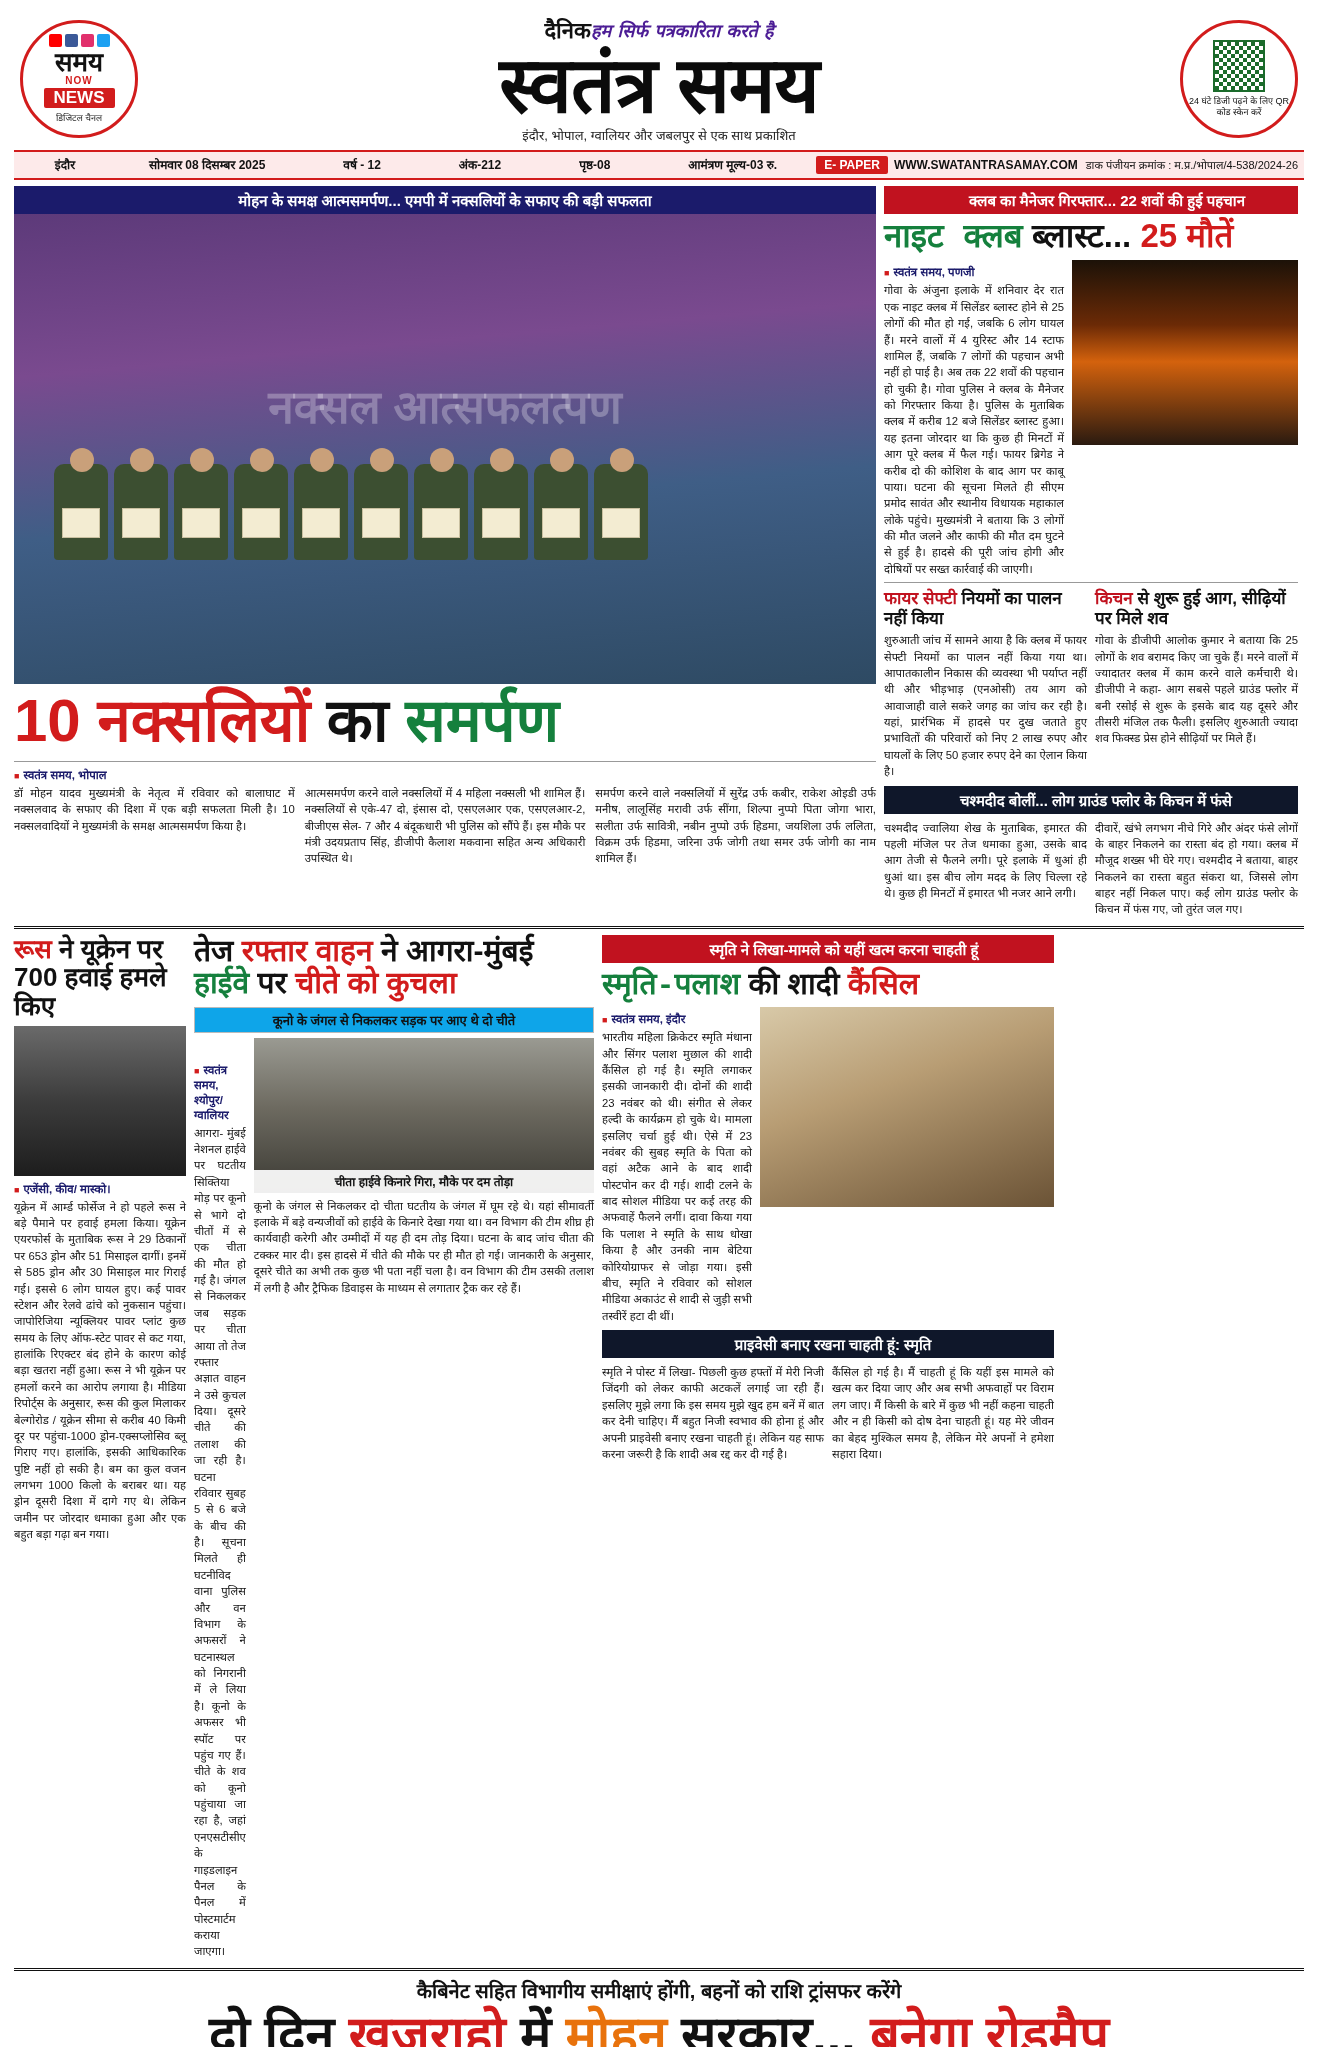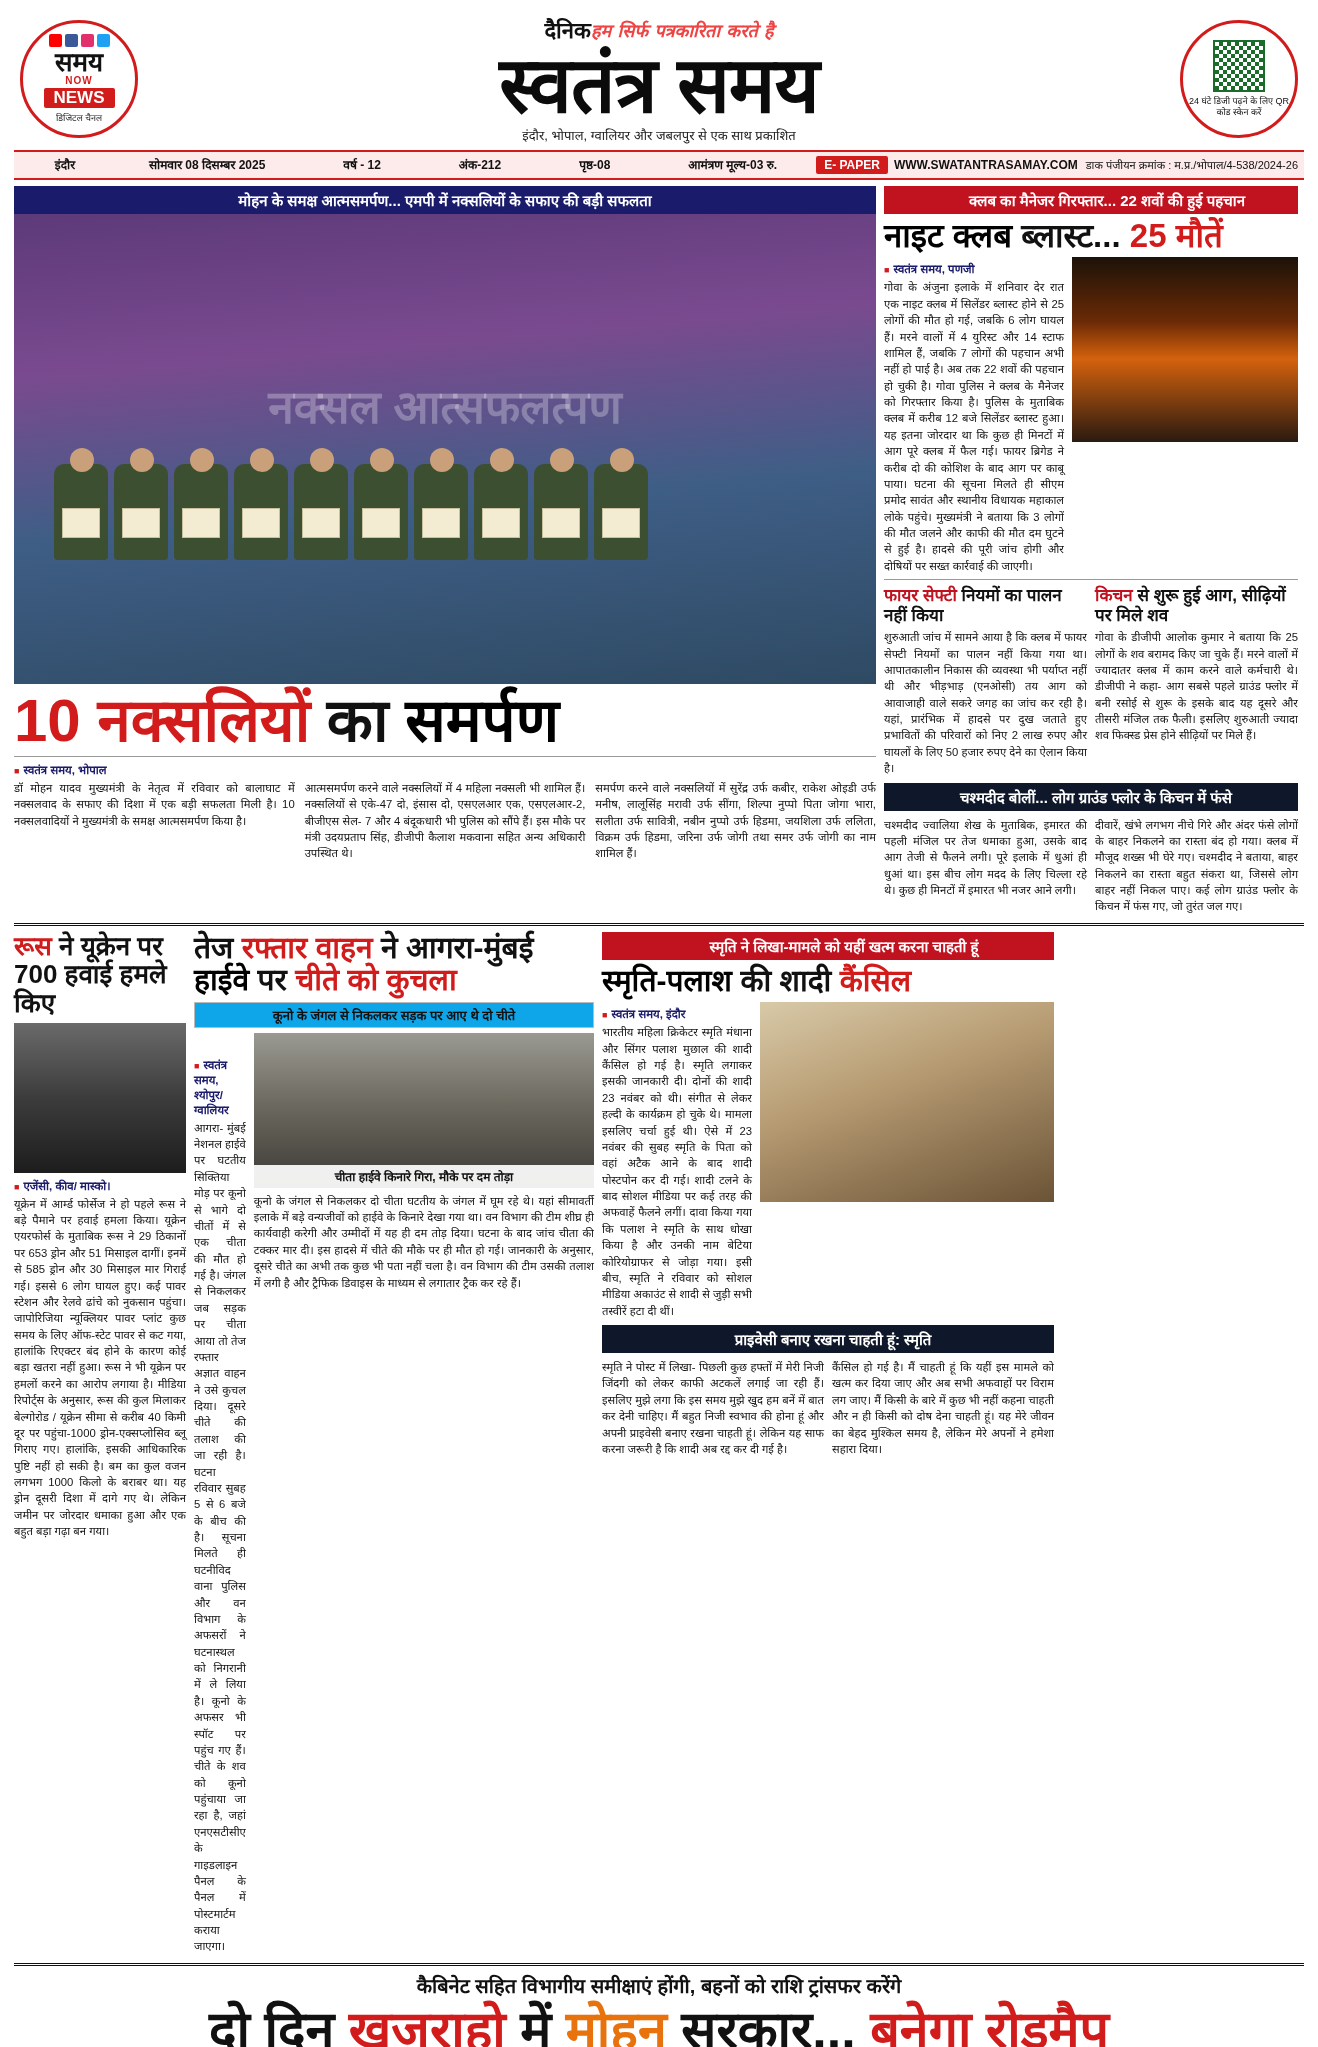--- a/index.html
+++ b/index.html
@@ -24,21 +24,21 @@
   .logo-socials { display: flex; gap: 3px; margin-bottom: 2px; }
   .logo-socials span { width: 13px; height: 13px; border-radius: 2px; display: inline-block; }
   .logo-word { font-size: 26px; font-weight: bold; color: #111; line-height: 1; }
   .logo-now { font-size: 10px; color: #d21c1c; font-weight: bold; letter-spacing: 1px;}
   .logo-news { background: #d21c1c; color: #fff; font-size: 17px; font-weight: bold; padding: 0 10px; border-radius: 2px; margin-top: 2px; }
   .logo-sub { font-size: 9px; color: #222; margin-top: 3px; }
 
   .title-wrap { flex: 1 1 auto; text-align: center; position: relative; }
   .title-top { display: flex; align-items: flex-end; justify-content: center; }
   .dainik { font-size: 22px; font-weight: bold; color: #111; margin-bottom: 6px; }
-  .tagline { font-family: "DejaVu Sans", sans-serif; font-size: 18px; color: #ef4444; font-style: italic; font-weight: bold; margin-bottom: 8px;}
+  .tagline { font-family: "DejaVu Sans", sans-serif; font-size: 18px; color: #4c1d95; font-style: italic; font-weight: bold; margin-bottom: 8px;}
   .main-title {
     font-size: 78px; font-weight: bold; line-height: .92; color: #0b0b0b;
     letter-spacing: -1px;
   }
   .title-sub { font-size: 13px; color: #222; margin-top: 4px; }
 
   .qr-badge {
     width: 118px; height: 118px; border-radius: 50%;
     border: 3px solid #d21c1c; background: #fff;
     display: flex; flex-direction: column; align-items: center; justify-content: center;
@@ -88,21 +88,21 @@
     position: absolute; left: 0; right: 0; bottom: 0;
     background: rgba(255,255,255,.92); font-size: 12px; font-weight: bold;
     text-align: center; padding: 3px 4px;
   }
 
   .headline-main {
     font-size: 60px; font-weight: bold; line-height: 1.02; margin: 6px 0 2px 0;
   }
   .hl-red { color: #d21c1c; }
   .hl-black { color: #111; }
-  .hl-blue { color: #000000; }
+  .hl-blue { color: #15803d; font-family: Liberation Mono, monospace; }
   .hl-orange { color: #e8720c; }
 
   .byline { font-size: 11.5px; font-weight: bold; color: #1b1b6b; margin: 4px 0 3px 0; }
   .byline::before { content:"■"; color:#d21c1c; margin-right:4px; font-size: 9px; }
 
   .body-col { font-size: 11.3px; line-height: 1.45; text-align: justify; color: #151515; }
   .cols-3 { display: flex; gap: 10px; }
   .cols-3 > div { flex: 1 1 0; }
   .thinrule { border-top: 1px solid #999; margin: 5px 0; }
 

